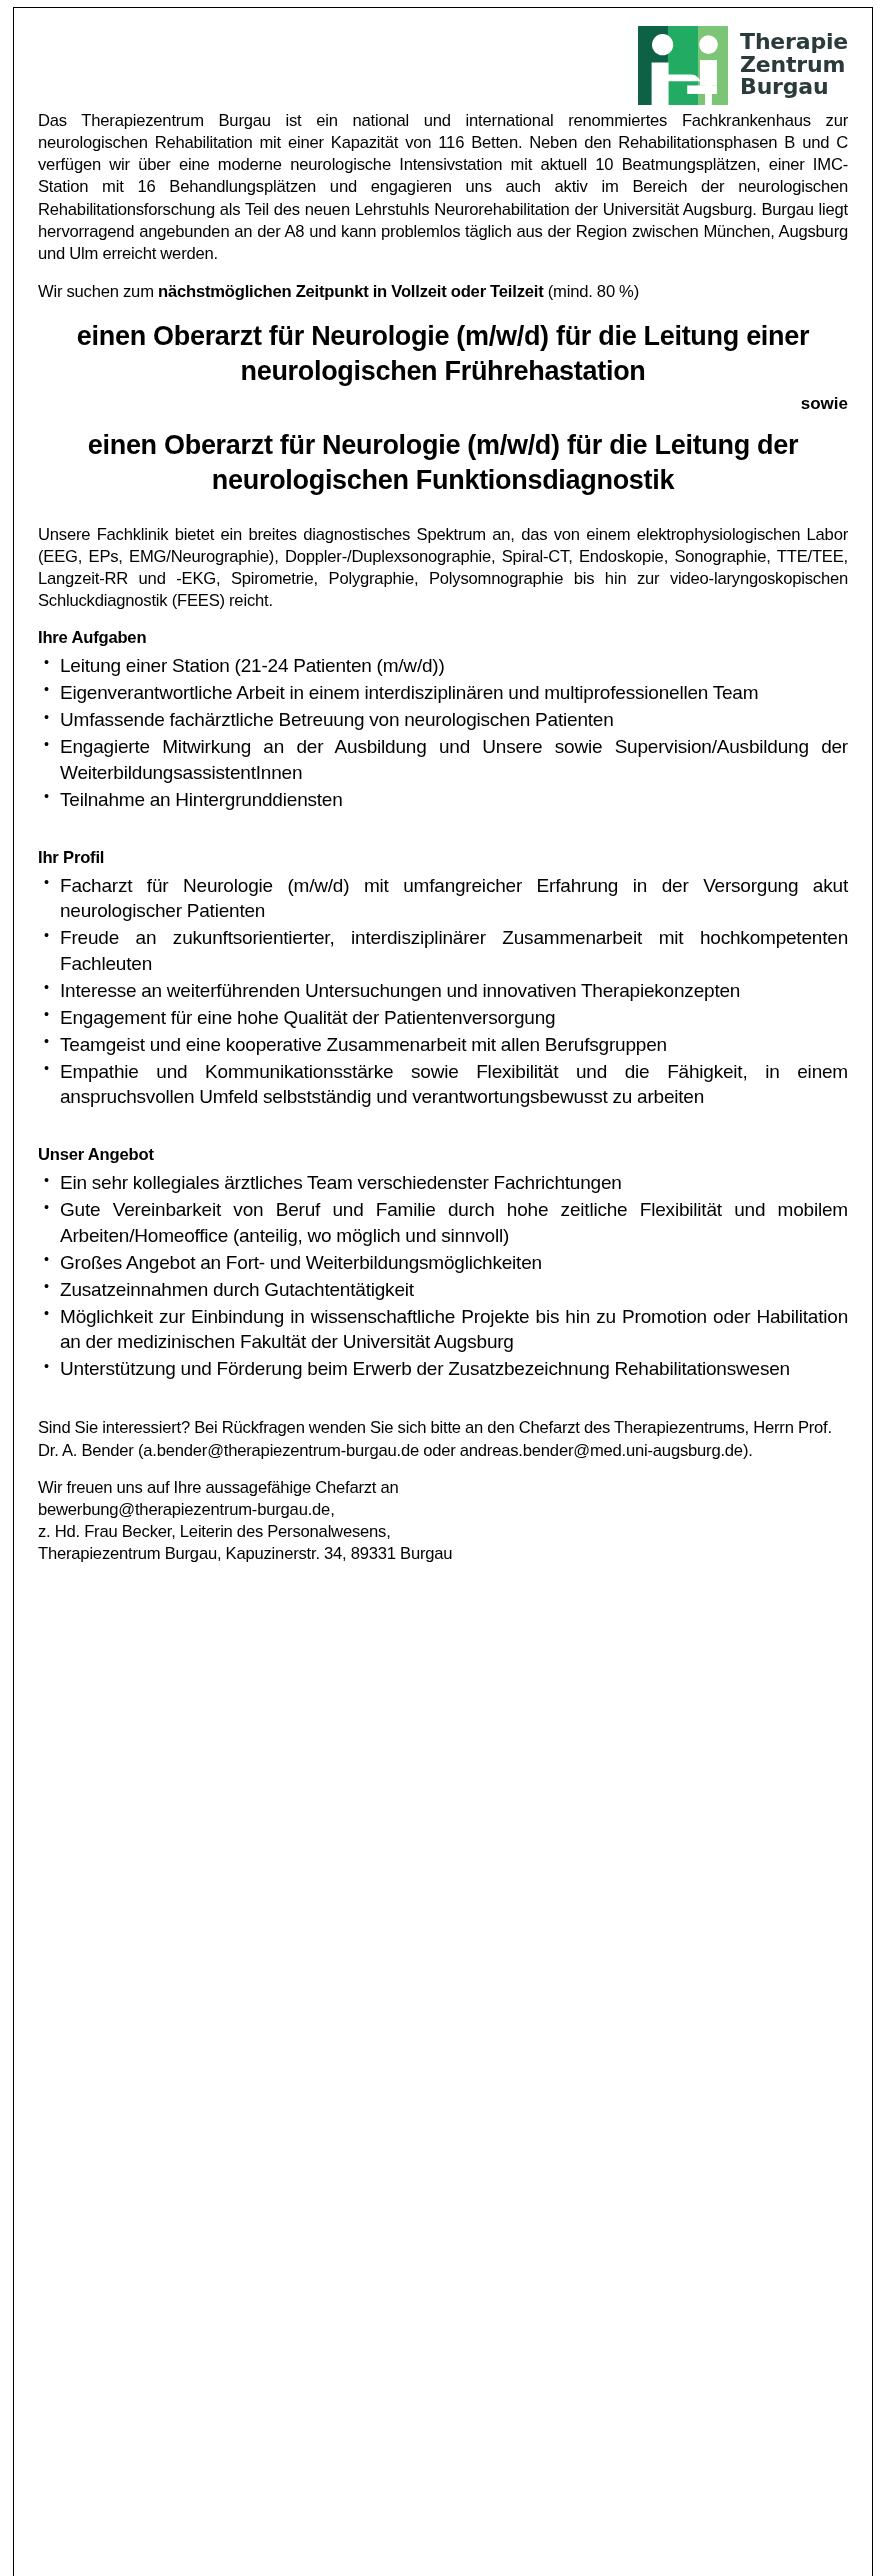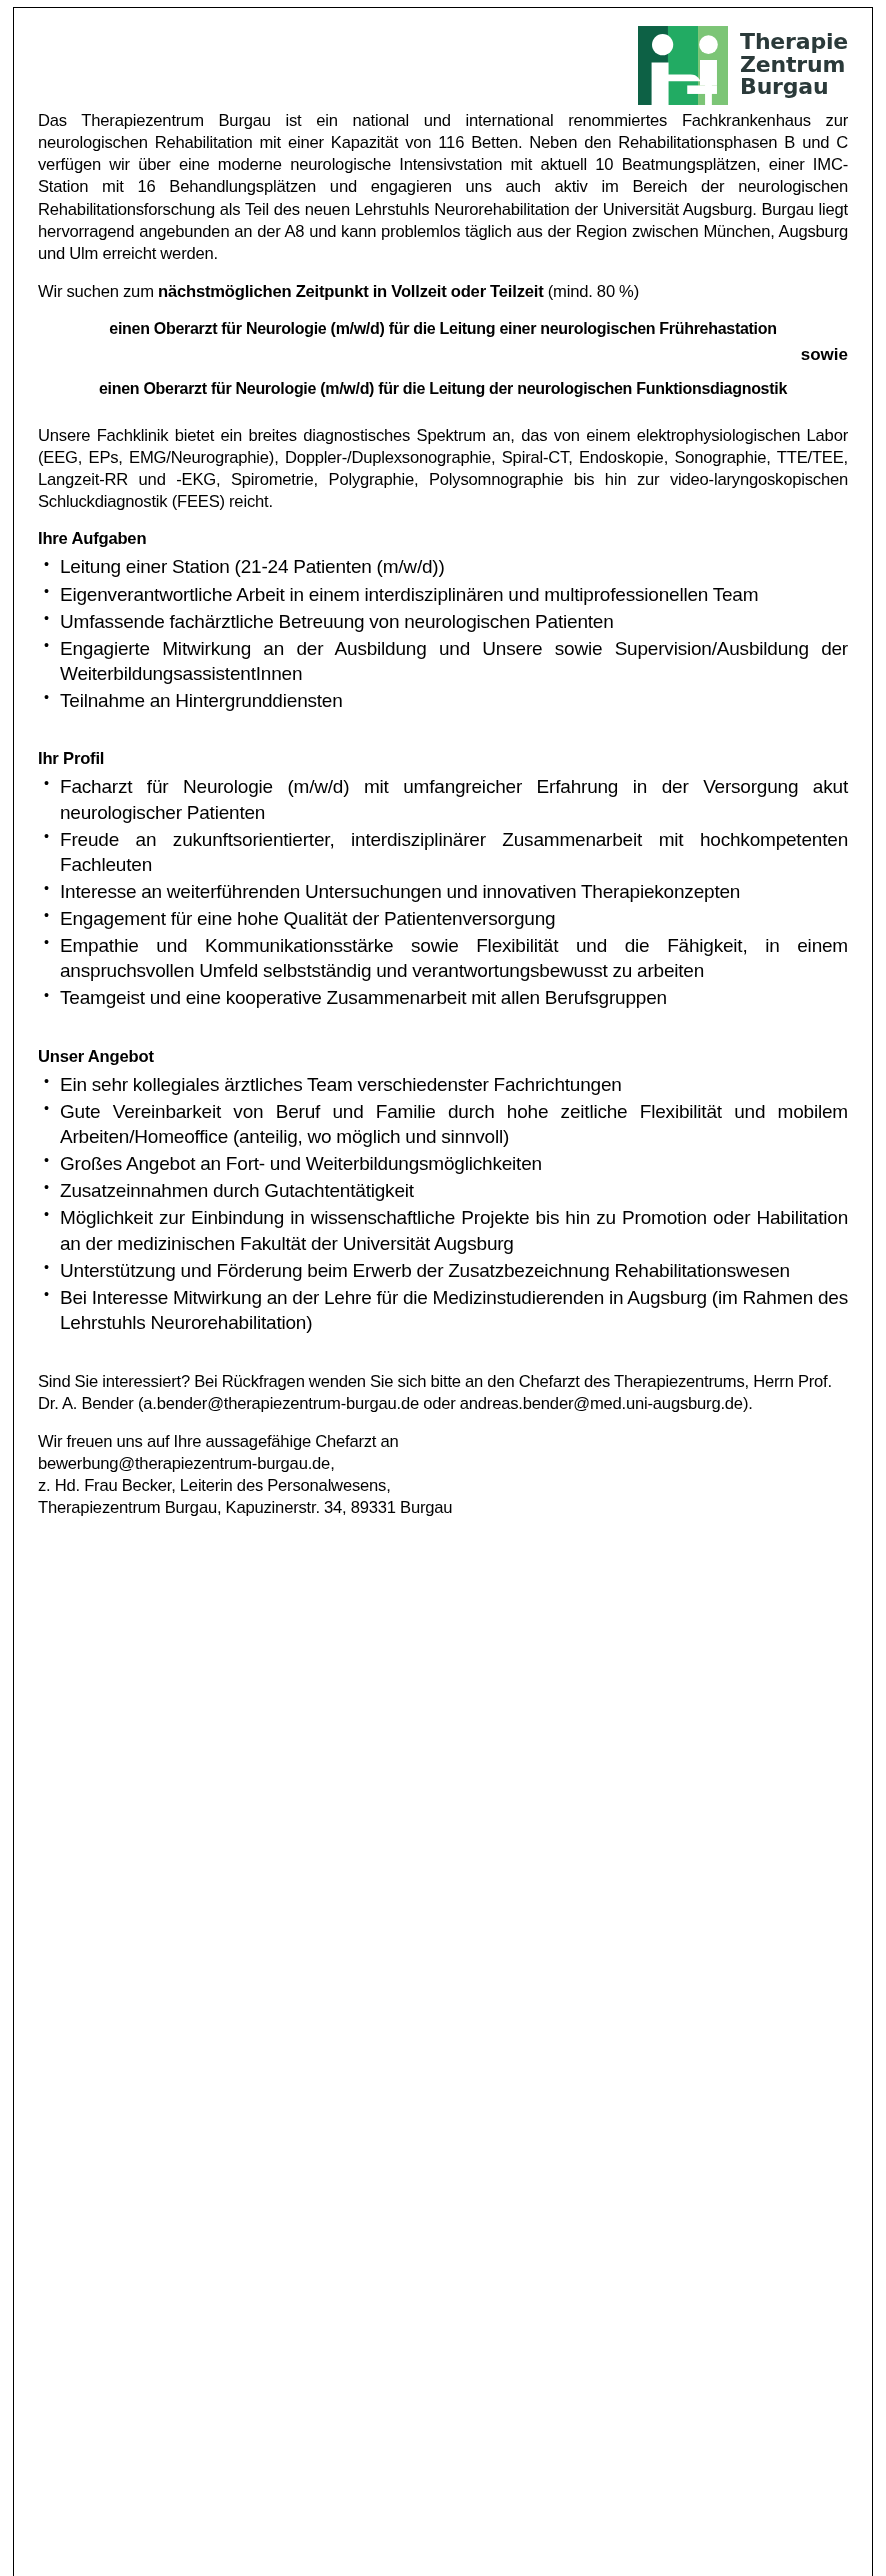--- a/index.html
+++ b/index.html
@@ -75,21 +75,21 @@
   }
   p.body.nojust { text-align: left; }
 
   .intro { margin-bottom: 21px; }
 
   .seek { margin-bottom: 18.7px; }
   .seek b { font-weight: bold; }
 
   
   h1.jobtitle {
-    font-size: 16px;
+    font-size: 27px;
     font-weight: bold;
     line-height: 1.3;
     text-align: center;
     margin: 0 0 0 0;
     padding: 0 6.8px;
     letter-spacing: -0.3px;
   }
   .jobtitle.first { margin-top: 3.4px; }
   .sowie {
     text-align: right;
@@ -186,35 +186,34 @@
     </ul>
 
     <div class="block-gap"></div>
 
     <h2 class="sechead">Ihr Profil</h2>
     <ul class="bullets">
       <li>Facharzt für Neurologie (m/w/d) mit umfangreicher Erfahrung in der Versorgung akut neurologischer Patienten</li>
       <li>Freude an zukunftsorientierter, interdisziplinärer Zusammenarbeit mit hochkompetenten Fachleuten</li>
       <li>Interesse an weiterführenden Untersuchungen und innovativen Therapiekonzepten</li>
       <li>Engagement für eine hohe Qualität der Patientenversorgung</li>
+      <li>Teamgeist und eine kooperative Zusammenarbeit mit allen Berufsgruppen</li>
       <li>Empathie und Kommunikationsstärke sowie Flexibilität und die Fähigkeit, in einem anspruchsvollen Umfeld selbstständig und verantwortungsbewusst zu arbeiten</li>
-      <li>Teamgeist und eine kooperative Zusammenarbeit mit allen Berufsgruppen</li>
     </ul>
 
     <div class="block-gap"></div>
 
     <h2 class="sechead">Unser Angebot</h2>
     <ul class="bullets">
       <li>Ein sehr kollegiales ärztliches Team verschiedenster Fachrichtungen</li>
       <li>Gute Vereinbarkeit von Beruf und Familie durch hohe zeitliche Flexibilität und mobilem Arbeiten/Homeoffice (anteilig, wo möglich und sinnvoll)</li>
       <li>Großes Angebot an Fort- und Weiterbildungsmöglichkeiten</li>
       <li>Zusatzeinnahmen durch Gutachtentätigkeit</li>
       <li>Möglichkeit zur Einbindung in wissenschaftliche Projekte bis hin zu Promotion oder Habilitation an der medizinischen Fakultät der Universität Augsburg</li>
       <li>Unterstützung und Förderung beim Erwerb der Zusatzbezeichnung Rehabilitationswesen</li>
-      <li>Bei Interesse Mitwirkung an der Lehre für die Medizinstudierenden in Augsburg (im Rahmen des Lehrstuhls Neurorehabilitation)</li>
     </ul>
 
     <div class="block-gap"></div>
 
     <div class="closing">
       <p class="body nojust">Sind Sie interessiert? Bei Rückfragen wenden Sie sich bitte an den Chefarzt des Therapiezentrums, Herrn Prof. Dr. A. Bender (a.bender@therapiezentrum-burgau.de oder andreas.bender@med.uni-augsburg.de).</p>
       <p class="body nojust">
         <span>Wir freuen uns auf Ihre aussagefähige Chefarzt an</span><br>
         <span>bewerbung@therapiezentrum-burgau.de,</span><br>
         <span>z. Hd. Frau Becker, Leiterin des Personalwesens,</span><br>

